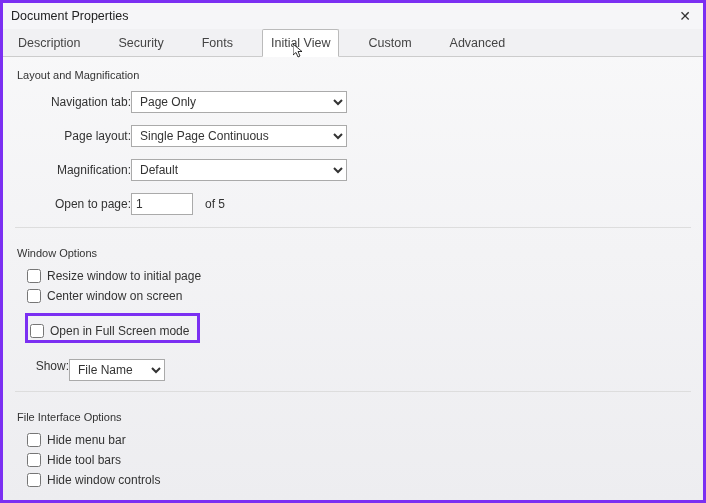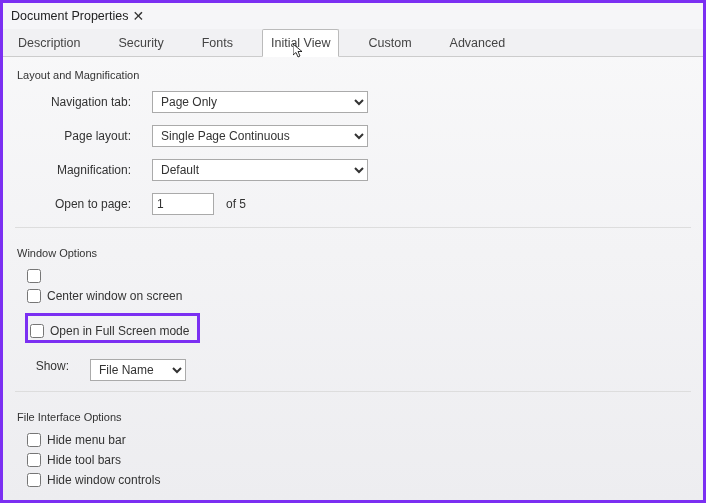--- a/index.html
+++ b/index.html
@@ -6,21 +6,21 @@
   html, body { margin: 0; padding: 0; font-family: "Segoe UI", Tahoma, sans-serif; font-size: 12px; color: #333; }
   .window {
     width: 706px; height: 503px;
     border: 3px solid #7b2ff2;
     background: linear-gradient(#f9f9fa, #ededf0);
     display: flex; flex-direction: column;
     position: relative;
   }
   .titlebar {
     height: 26px; padding: 4px 8px;
-    display: flex; align-items: center; justify-content: flex-start;
+    display: flex; align-items: center; justify-content: space-between;
     background: #f6f6f8;
   }
   .titlebar .title { font-size: 12.5px; color: #222; }
   .titlebar .close { font-size: 14px; color: #333; cursor: pointer; padding: 0 4px; }
   .tabstrip {
     display: flex; align-items: center;
     border-bottom: 1px solid #ccc;
     padding: 0 6px; gap: 20px;
     background: #f1f1f3;
     height: 28px;
@@ -40,21 +40,21 @@
     position: absolute; left: 30px; top: 14px; font-size: 11px; color: #000;
     pointer-events: none;
   }
   .body {
     flex: 1; overflow: auto; padding: 6px 12px 12px 12px;
   }
   .group-label { font-size: 11px; color: #333; margin: 6px 0 10px 2px; }
   .section-sep { height: 14px; border-top: 1px solid #ddd; margin-top: 10px; }
   .form-row { display: flex; align-items: center; margin-bottom: 12px; }
   .form-row.offset { margin-left: 22px; }
-  .form-label { width: 94px; text-align: right; margin-right: 21px; color: #333; }
+  .form-label { width: 94px; text-align: right; margin-right: 0; color: #333; }
   .form-label.narrow { width: 42px; }
   select, .textin {
     border: 1px solid #aaa; background: #fff; font-size: 12px; color: #333;
     height: 22px; padding: 2px 4px;
   }
   select { appearance: auto; }
   .sel-wide { width: 216px; }
   .sel-med { width: 96px; }
   .textin { width: 62px; }
   .of-label { margin-left: 12px; color: #333; text-align: center; }
@@ -119,20 +119,21 @@
       <input class="textin" value="1" style="">
       <span class="of-label">of 5</span>
     </div>
 
     <div class="section-sep"></div>
 
     <div class="group-label">Window Options</div>
 
     <div class="check-row">
       <input type="checkbox" style="">
+      <span>Resize window to initial page</span>
     </div>
     <div class="check-row">
       <input type="checkbox" style="">
       <span>Center window on screen</span>
     </div>
     <div class="highlight-box">
       <input type="checkbox" style="">
       <span>Open in Full Screen mode</span>
     </div>
     <div class="show-row">

